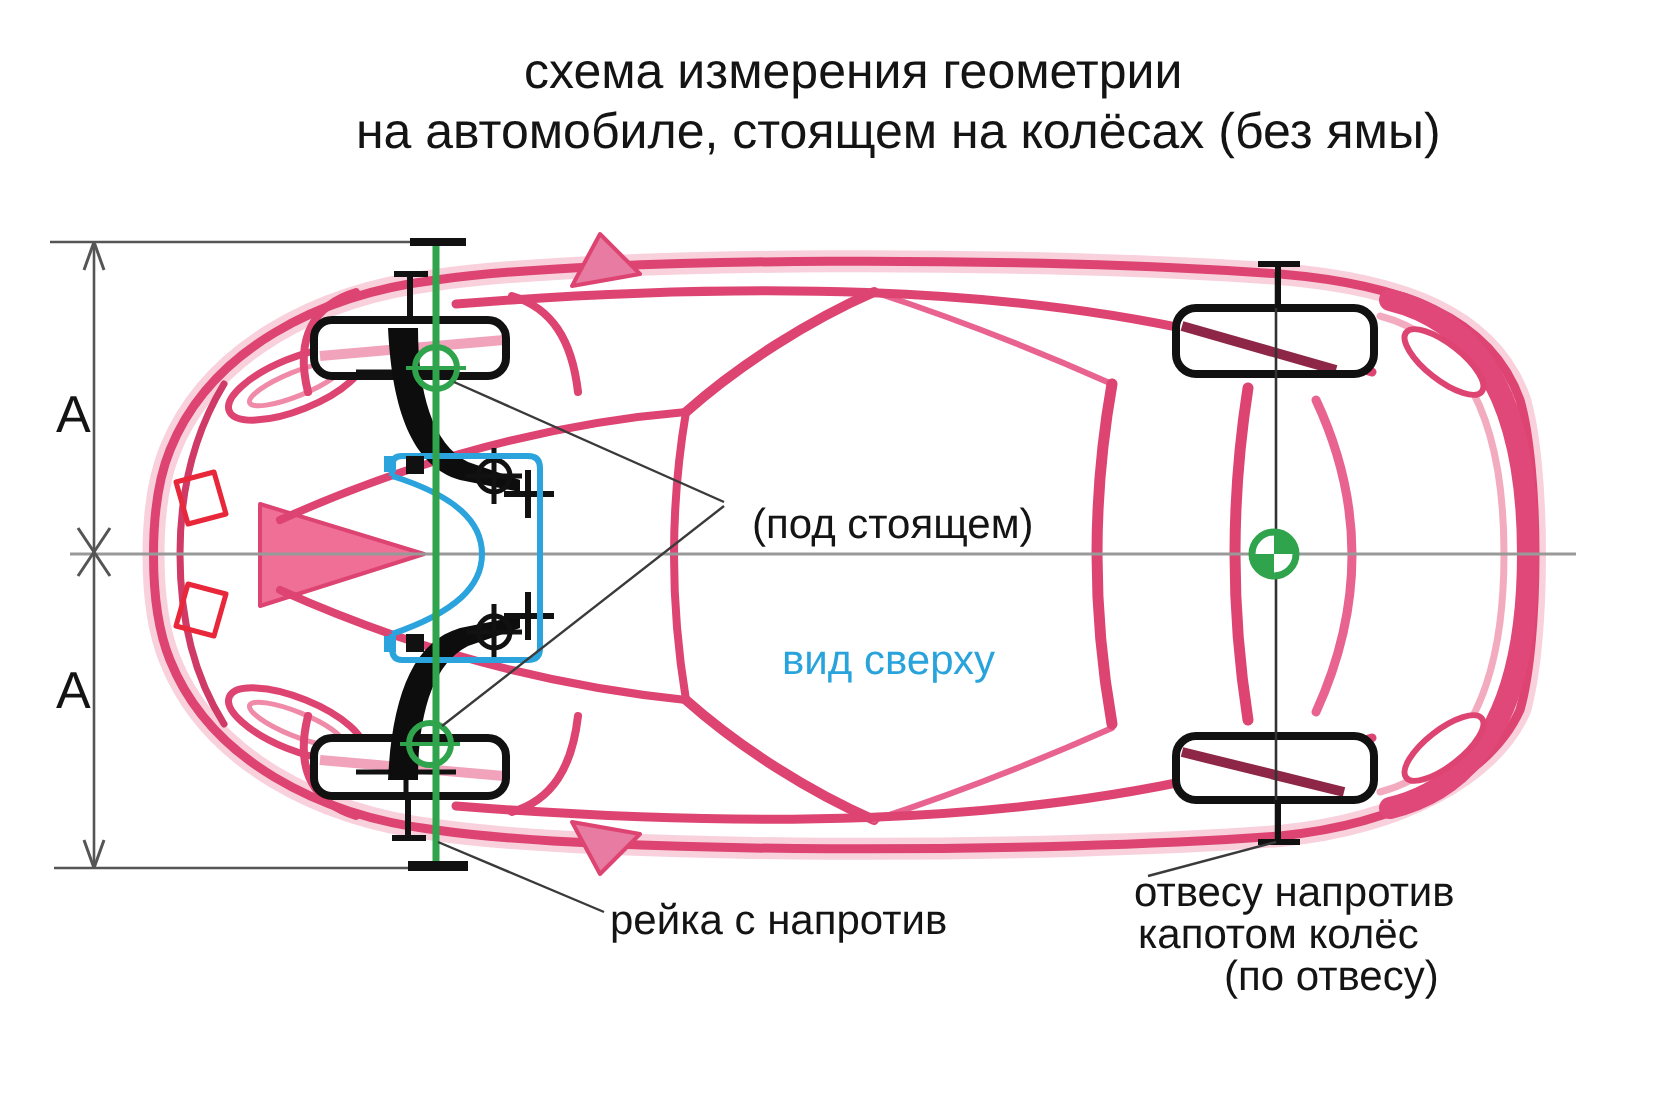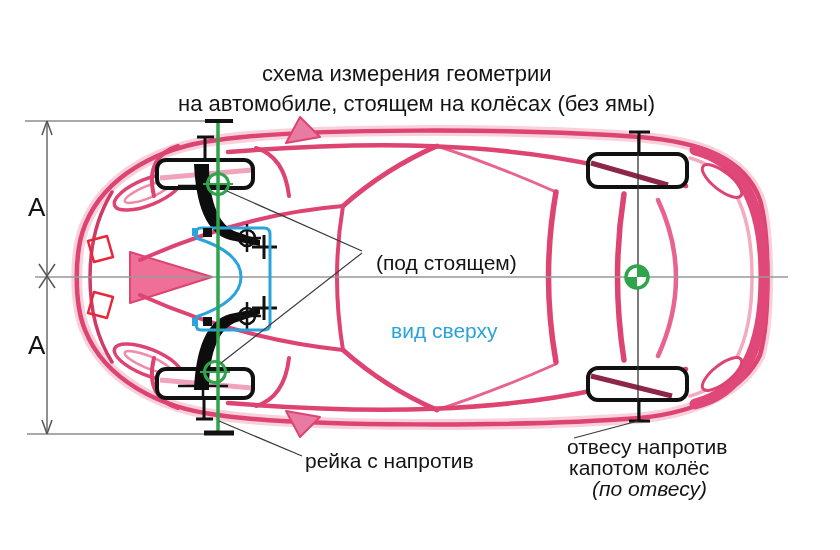--- a/index.html
+++ b/index.html
@@ -2,21 +2,21 @@
 <html><head>
 <meta charset="utf-8">
 <style>
   html,body{margin:0;padding:0;background:#fff;}
   .stage{
     position:relative;width:840px;height:550px;background:#fff;overflow:hidden;
     font-family:"Liberation Sans", sans-serif;color:#111;
   }
   .stage svg{position:absolute;left:0;top:0;}
   .lbl{position:absolute;white-space:nowrap;line-height:1.05;}
-  .title-line{font-size:22px;color:#141414;margin-top:39px;}
+  .title-line{font-size:25px;color:#141414;}
   .note{font-size:21px;color:#141414;}
   .note-blue{font-size:21px;color:#29a3dc;}
   .dimA{font-size:26px;color:#141414;}
 </style>
 </head>
 <body>
 
 <div class="stage">
 
   <svg width="840" height="550" viewBox="0 0 840 550">
@@ -196,15 +196,15 @@
   <div class="lbl dimA" style="left:28px;top:332px;">А</div>
 
   <div class="lbl note" style="left:376px;top:252px;">(под стоящем)</div>
 
   <div class="lbl note-blue" style="left:391px;top:320px;">вид сверху</div>
 
   <div class="lbl note" style="left:305px;top:450px;">рейка с напротив</div>
 
   <div class="lbl note" style="left:567px;top:436px;">отвесу напротив</div>
   <div class="lbl note" style="left:569px;top:457px;">капотом колёс</div>
-  <div class="lbl note" style="left:592px;top:478px;font-style:italic;">(по отвесу)</div>
+  <div class="lbl note" style="left:612px;top:478px;">(по отвесу)</div>
 
 </div>
 
 </body></html>

